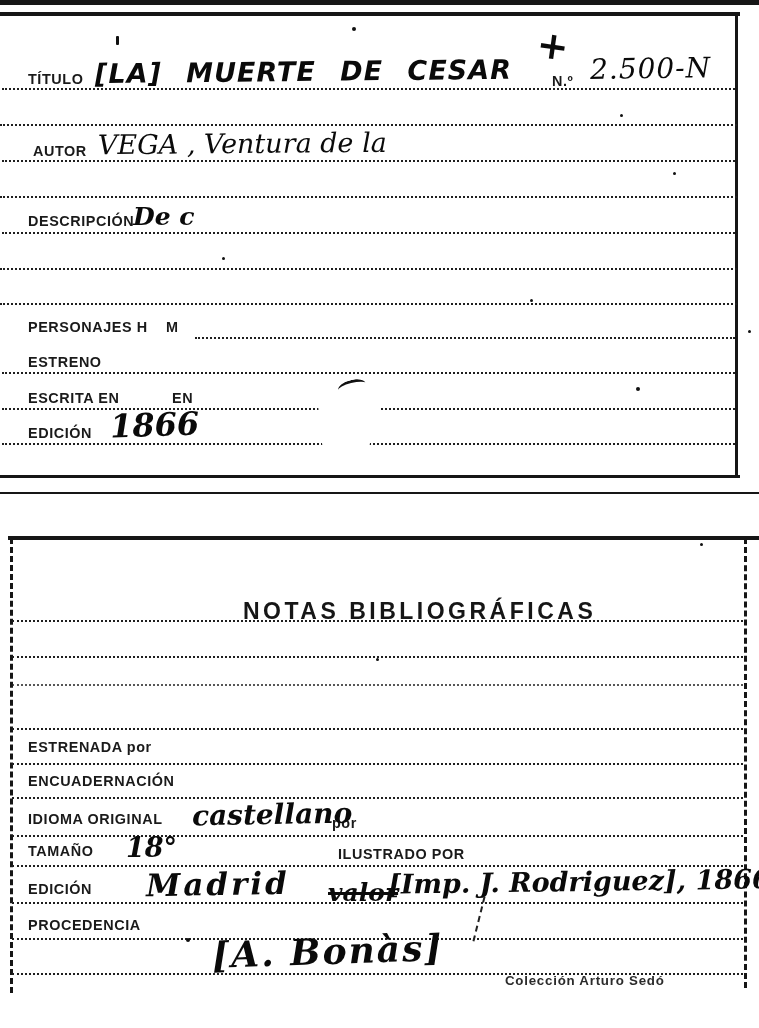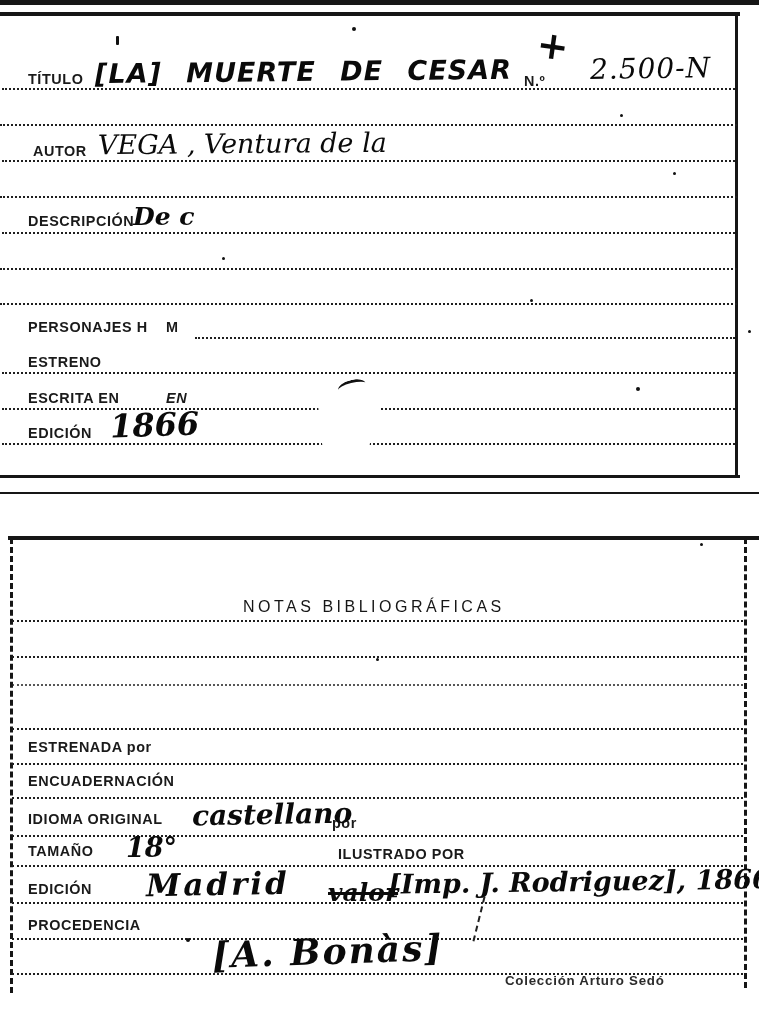--- a/index.html
+++ b/index.html
@@ -13,22 +13,22 @@
   .hw-caps{font-family:"DejaVu Sans",sans-serif;font-weight:bold;letter-spacing:1px;}
   .dotline{position:absolute;height:0;border-bottom:2px dotted #1f1f1f;}
   .solidline{position:absolute;background:#161616;}
   .vline{position:absolute;width:0;}
   .blob{position:absolute;background:#ffffff;border-radius:50%;z-index:6;}
   .speck{position:absolute;background:#111;border-radius:50%;z-index:2;}
   .struck{text-decoration:line-through;text-decoration-thickness:3px;}
   .stamp{position:absolute;font-family:"Liberation Sans",sans-serif;font-weight:bold;
          font-size:14px;letter-spacing:.8px;color:#2b2b2b;transform:scaleY(.95) scaleX(.95);
          transform-origin:left;white-space:nowrap;}
-  .header-caps{position:absolute;font-family:"Liberation Sans",sans-serif;font-weight:normal;
-         font-size:16px;letter-spacing:3.5px;color:#161616;white-space:nowrap;}
+  .header-caps{position:absolute;font-family:"Liberation Sans",sans-serif;font-weight:bold;
+         font-size:23px;letter-spacing:3.5px;color:#161616;white-space:nowrap;}
   .penmark{position:absolute;z-index:7;}
 </style>
 </head>
 <body>
 
 <div class="stage">
 
   <div class="solidline" style="left:0;top:0;width:759px;height:5px;"></div>
 
   <div>
@@ -43,28 +43,28 @@
     <div class="dotline" style="left:0;top:196px;width:737px;"></div>
     <div class="dotline" style="left:2px;top:232px;width:733px;"></div>
     <div class="dotline" style="left:0;top:268px;width:737px;"></div>
     <div class="dotline" style="left:0;top:303px;width:737px;"></div>
     <div class="dotline" style="left:195px;top:337px;width:540px;"></div>
     <div class="dotline" style="left:2px;top:372px;width:733px;"></div>
     <div class="dotline" style="left:2px;top:408px;width:733px;"></div>
     <div class="dotline" style="left:2px;top:443px;width:733px;"></div>
 
     <div class="label" style="left:28px;top:70px;">TÍTULO</div>
-    <div class="label" style="left:524px;top:72px;">N.º</div>
+    <div class="label" style="left:552px;top:72px;">N.º</div>
     <div class="label" style="left:33px;top:142px;">AUTOR</div>
     <div class="label" style="left:28px;top:212px;">DESCRIPCIÓN</div>
     <div class="label" style="left:28px;top:318px;">PERSONAJES H</div>
     <div class="label" style="left:166px;top:318px;">M</div>
     <div class="label" style="left:28px;top:353px;">ESTRENO</div>
     <div class="label" style="left:28px;top:389px;">ESCRITA EN</div>
-    <div class="label" style="left:166px;top:389px;font-style:italic;">EN</div>
+    <div class="label" style="left:172px;top:389px;">EN</div>
     <div class="label" style="left:28px;top:424px;">EDICIÓN</div>
 
     <div class="hw hw-caps" style="left:95px;top:56px;font-size:27px;font-style:italic;word-spacing:14px;transform:rotate(-.6deg);">[LA] MUERTE DE CESAR</div>
     <div class="hw hw-caps" style="left:537px;top:24px;font-size:38px;transform:rotate(8deg);">+</div>
     <div class="hw" style="left:590px;top:52px;font-size:28px;letter-spacing:1px;transform:rotate(-1deg);">2.500-N</div>
     <div class="hw" style="left:98px;top:128px;font-size:27px;transform:rotate(-.5deg);">VEGA , Ventura de la</div>
     <div class="hw" style="left:133px;top:202px;font-size:25px;font-weight:bold;">De c</div>
     <div class="hw" style="left:110px;top:406px;font-size:32px;font-weight:bold;transform:rotate(-2deg);">1866</div>
 
     <div class="blob" style="left:318px;top:376px;width:62px;height:58px;"></div>

